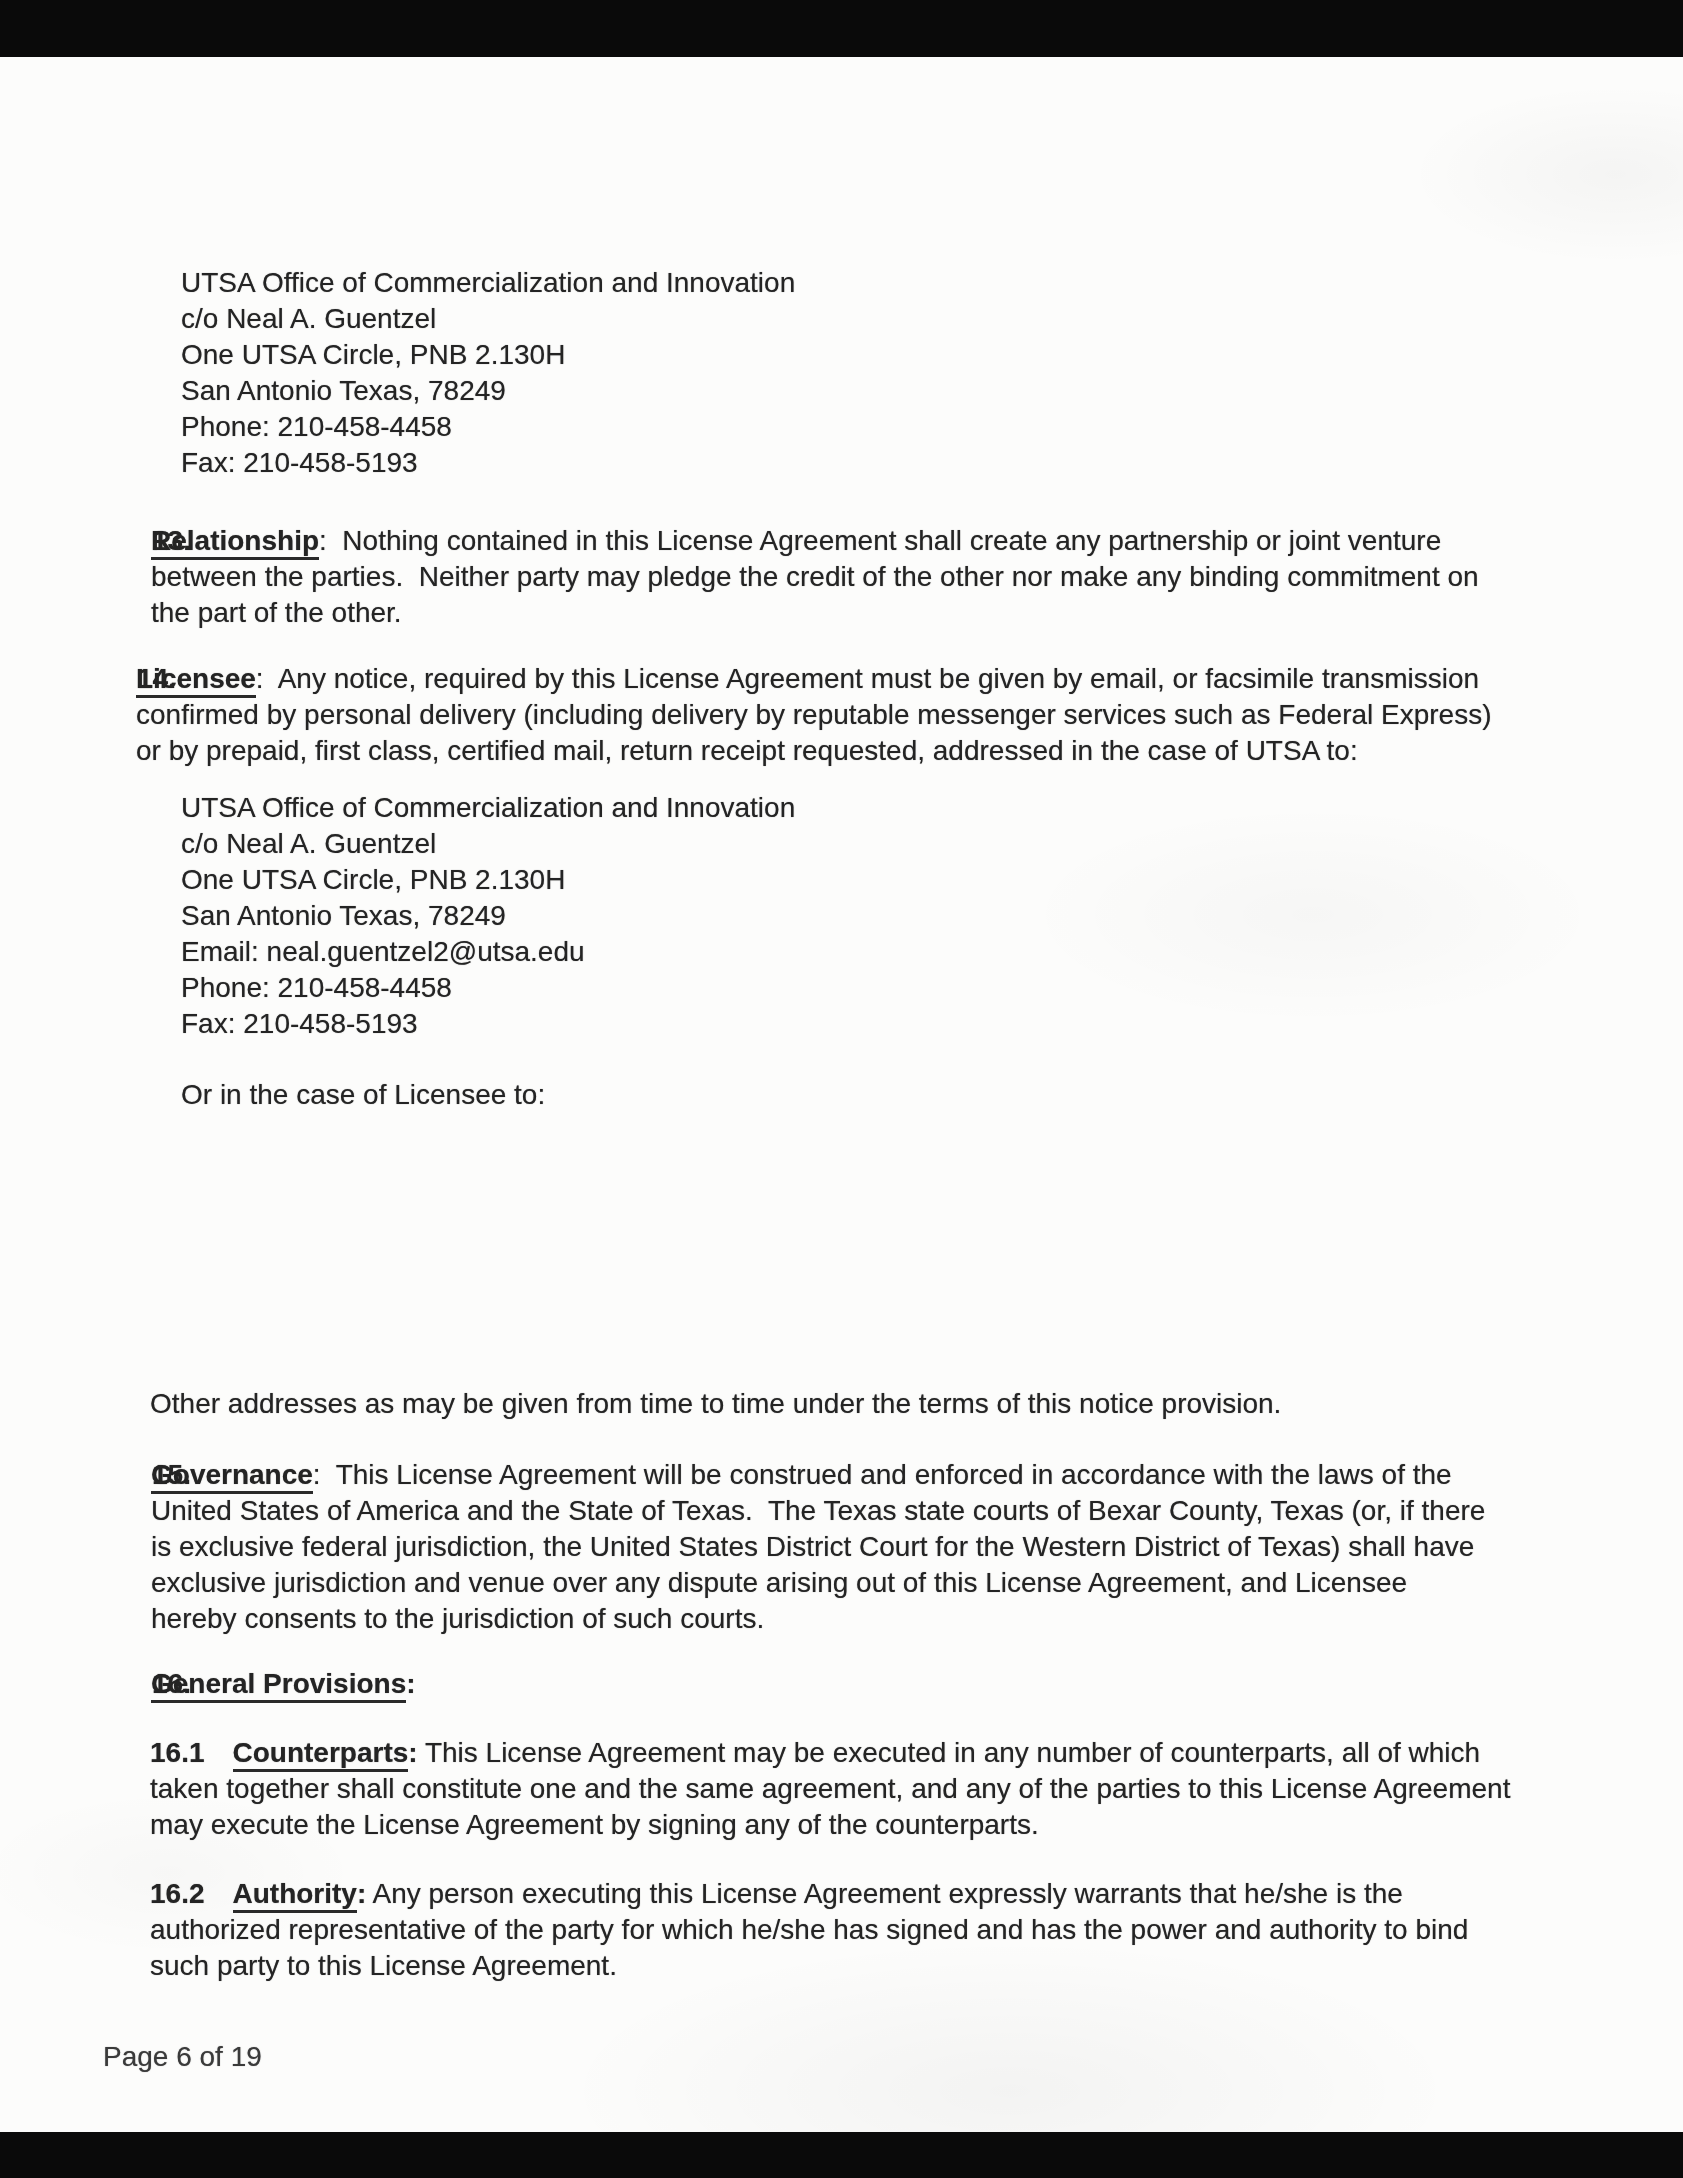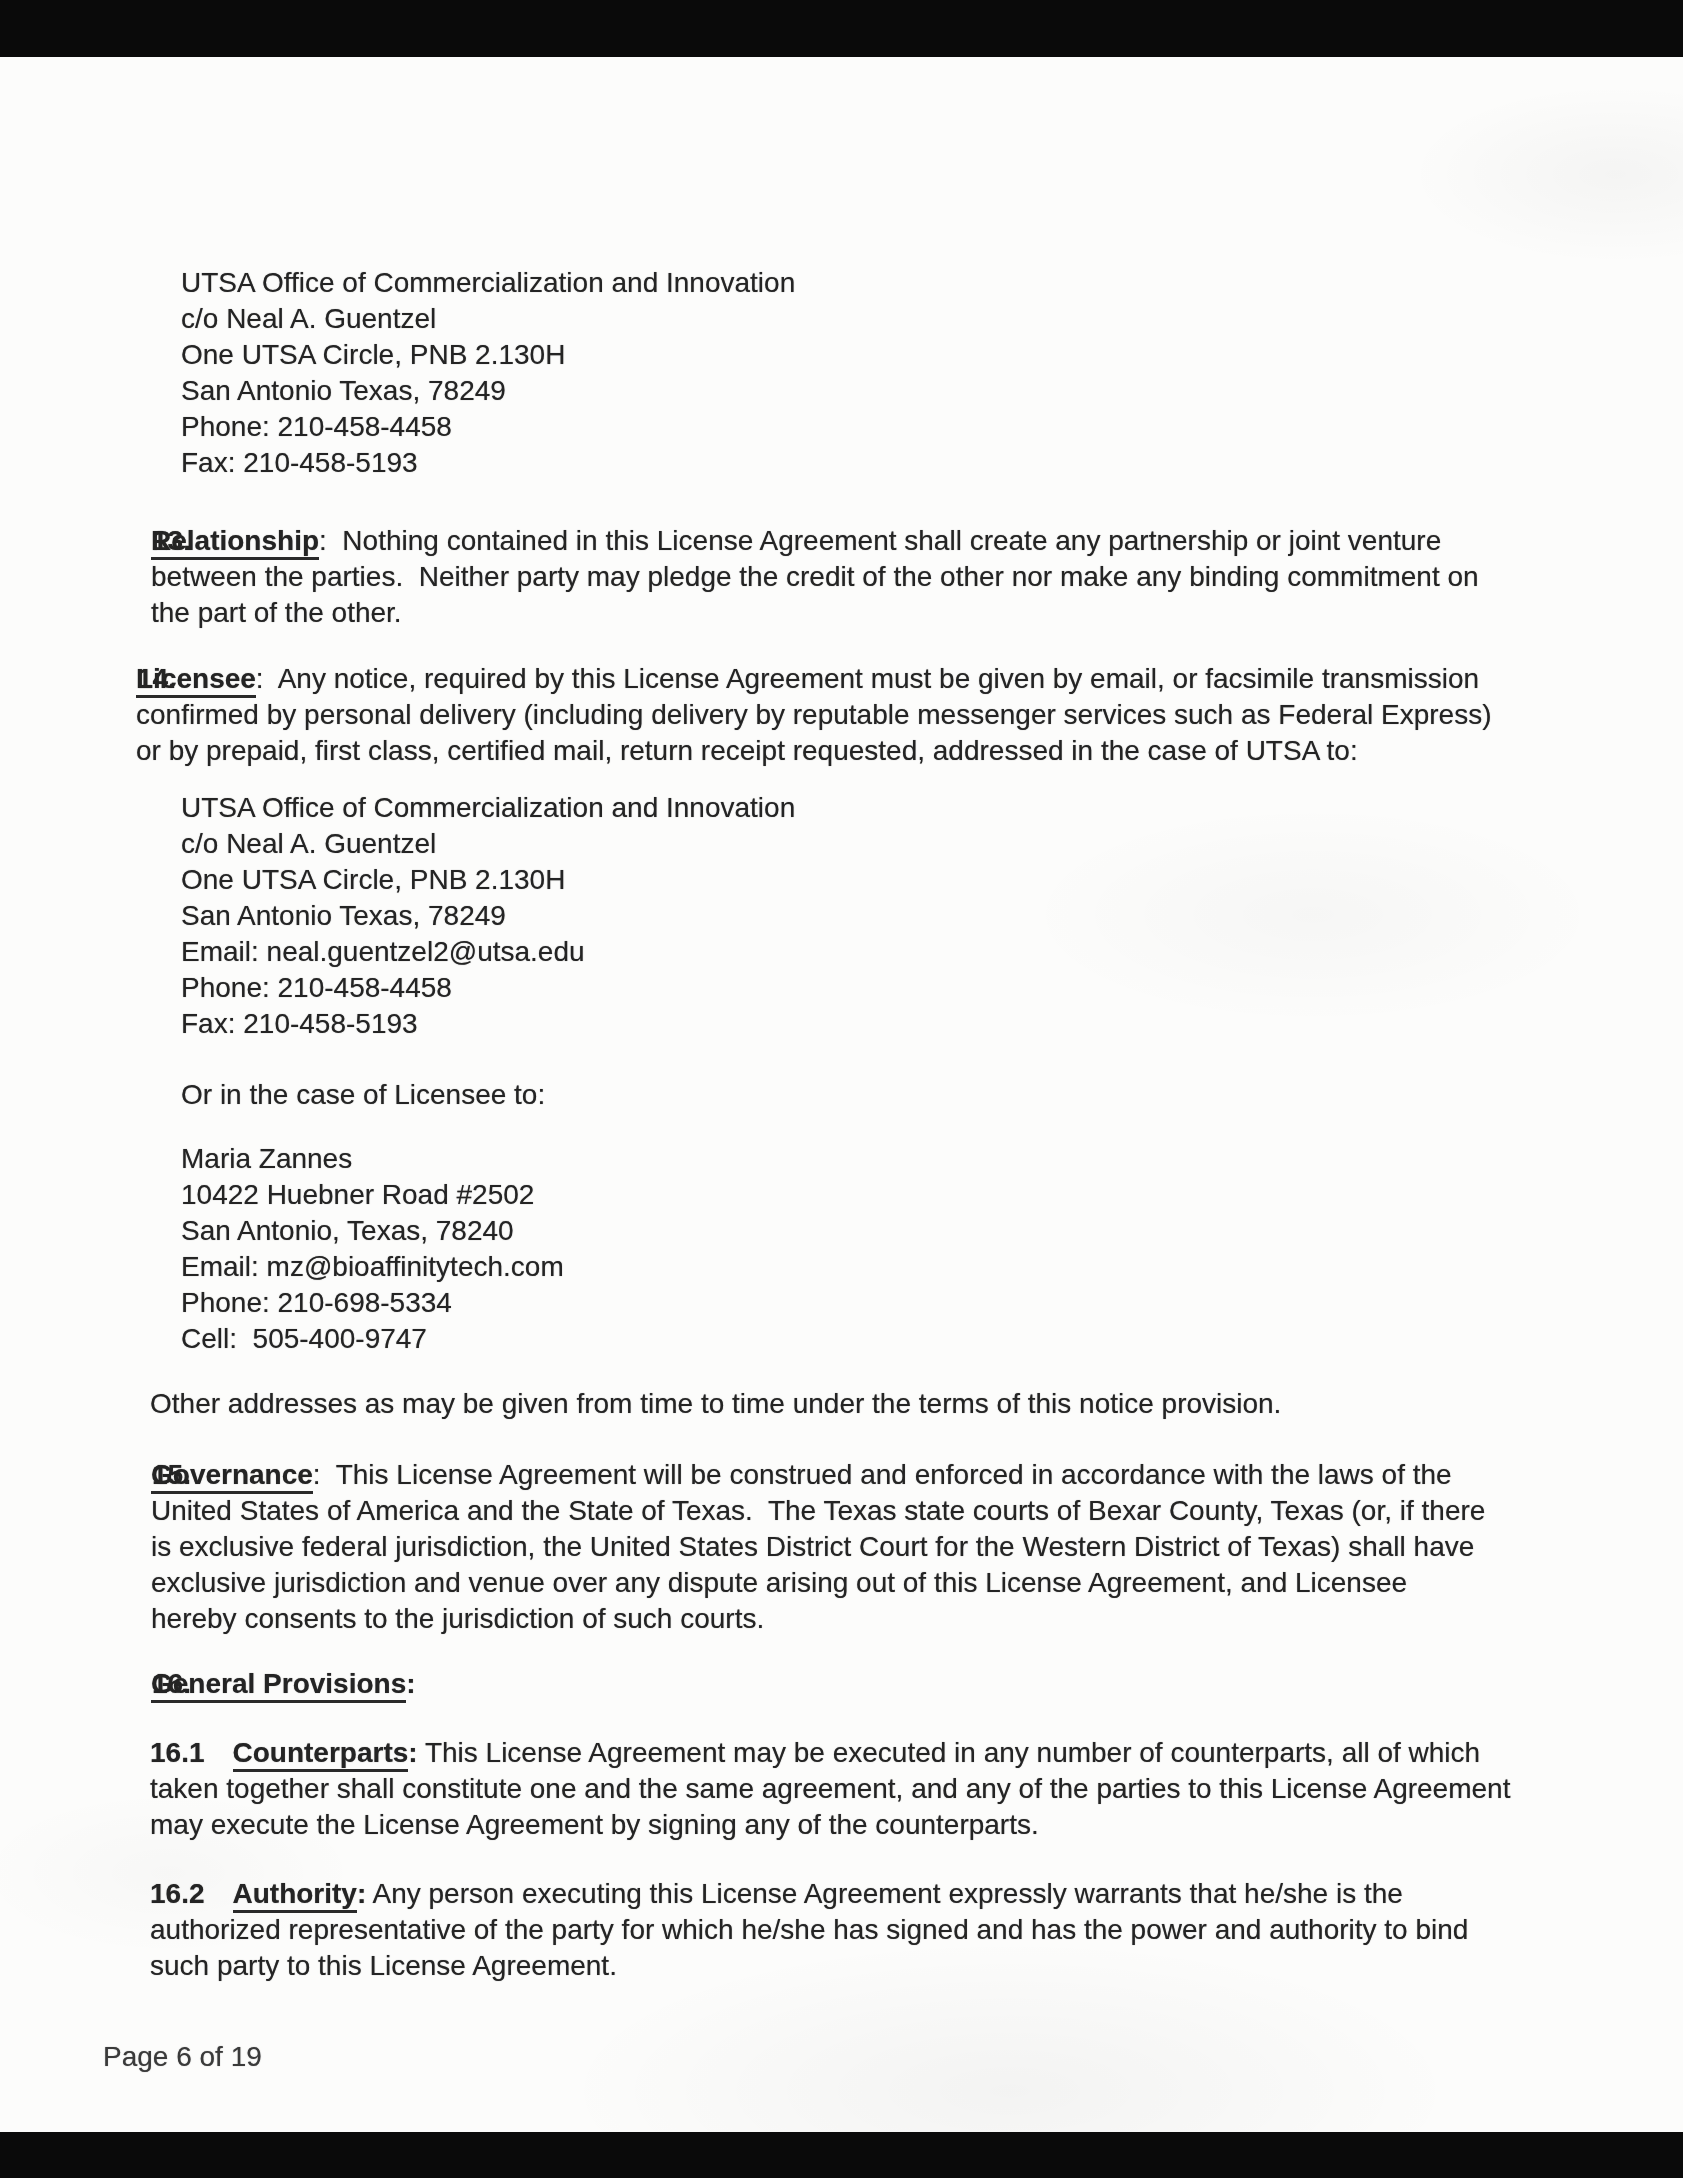--- a/index.html
+++ b/index.html
@@ -73,26 +73,20 @@
   <div class="abs txt pre" style="left:181px; top:790px;">UTSA Office of Commercialization and Innovation
 c/o Neal A. Guentzel
 One UTSA Circle, PNB 2.130H
 San Antonio Texas, 78249
 Email: neal.guentzel2@utsa.edu
 Phone: 210-458-4458
 Fax: 210-458-5193</div>
 
   <div class="abs txt" style="left:181px; top:1077px;">Or in the case of Licensee to:</div>
 
-  <div class="abs txt pre" style="left:181px; top:1141px;">Maria Zannes
-10422 Huebner Road #2502
-San Antonio, Texas, 78240
-Email: mz@bioaffinitytech.com
-Phone: 210-698-5334
-Cell:  505-400-9747</div>
 
   <div class="abs txt" style="left:150px; top:1386px;">Other addresses as may be given from time to time under the terms of this notice provision.</div>
 
   <div class="abs txt section" style="left:104px; top:1457px;">
     <span class="num">15.</span><span class="term">Governance</span><span class="sep">:</span><span class="pre">  This License Agreement will be construed and enforced in accordance with the laws of the
 United States of America and the State of Texas.  The Texas state courts of Bexar County, Texas (or, if there
 is exclusive federal jurisdiction, the United States District Court for the Western District of Texas) shall have
 exclusive jurisdiction and venue over any dispute arising out of this License Agreement, and Licensee
 hereby consents to the jurisdiction of such courts.</span>
   </div>

